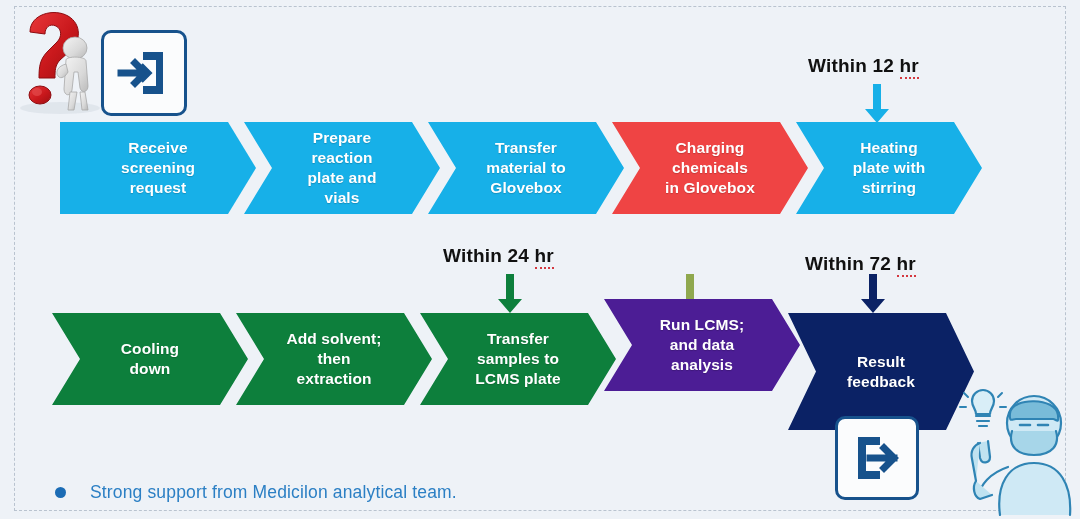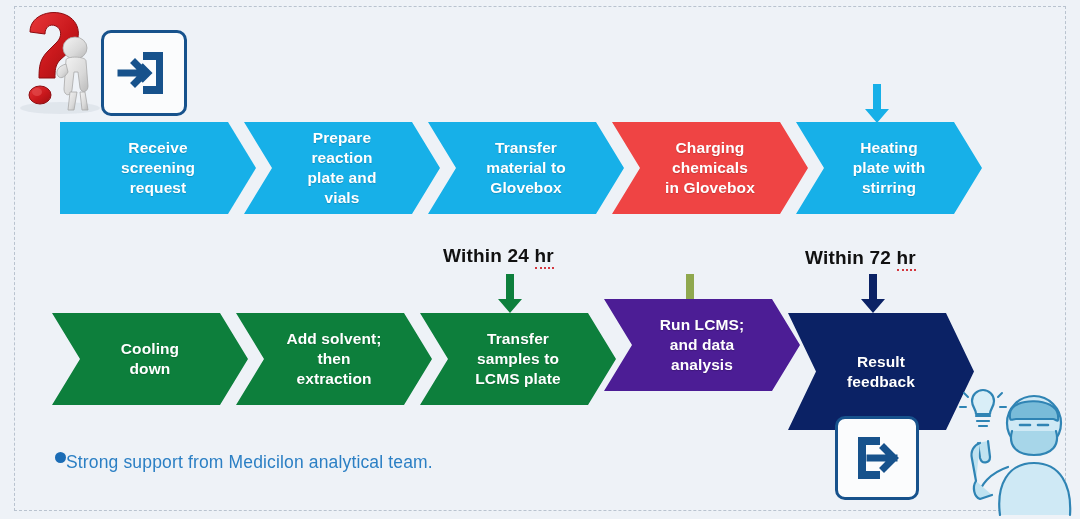--- a/index.html
+++ b/index.html
@@ -54,21 +54,21 @@
   }
   .timing .sq{
     border-bottom:2px dotted #d4383f;
     padding-bottom:1px;
   }
   .down-arrow{position:absolute;}
 
   
   .bullet-row{
     position:absolute;
-    display:flex;
+    display:flex;align-items:center;gap:24px;margin-top:30px;
   }
   .bullet-dot{
     width:11px;height:11px;border-radius:50%;
     background:#1b6cb5;flex:none;
   }
   .bullet-text{
     font-size:17.5px;
     color:#2b7fc4;
     letter-spacing:0.15px;
   }
@@ -118,20 +118,23 @@
   </div>
 
   <div class="login-box" style="left:101px;top:30px;width:86px;height:86px;">
     <svg width="58" height="58" viewBox="0 0 58 58">
       <path d="M28 8 H48 V50 H28 V42 H41 V16 H28 Z" fill="#17528c"></path>
       <path d="M6 29 H30 M30 29 L20 19 M30 29 L20 39" stroke="#17528c" stroke-width="7" fill="none" stroke-linecap="square"></path>
       <path d="M26 21 L34 29 L26 37" stroke="#17528c" stroke-width="5" fill="none"></path>
     </svg>
   </div>
 
+  <div class="timing" style="left:808px;top:55px;">
+    <span>Within 12 </span><span class="sq">hr</span>
+  </div>
   <div class="down-arrow" style="left:862px;top:84px;">
     <svg width="30" height="40" viewBox="0 0 30 40">
       <path d="M11 0 H19 V25 H27 L15 39 L3 25 H11 Z" fill="#17b0e8"></path>
     </svg>
   </div>
 
   <div class="chev flatstart" style="left:60px;top:122px;width:196px;height:92px;background:#17b0e8;">
     <span>Receive<br>screening<br>request</span>
   </div>
 
@@ -159,21 +162,21 @@
       <path d="M11 0 H19 V25 H27 L15 39 L3 25 H11 Z" fill="#0d7f3c"></path>
     </svg>
   </div>
 
   <div class="down-arrow" style="left:675px;top:274px;">
     <svg width="30" height="40" viewBox="0 0 30 40">
       <path d="M11 0 H19 V25 H27 L15 39 L3 25 H11 Z" fill="#8fa84e"></path>
     </svg>
   </div>
 
-  <div class="timing" style="left:805px;top:247px;">
+  <div class="timing" style="left:805px;top:253px;">
     <span>Within 72 </span><span class="sq">hr</span>
   </div>
   <div class="down-arrow" style="left:858px;top:274px;">
     <svg width="30" height="40" viewBox="0 0 30 40">
       <path d="M11 0 H19 V25 H27 L15 39 L3 25 H11 Z" fill="#0b2265"></path>
     </svg>
   </div>
 
   <div class="chev notch" style="left:52px;top:313px;width:196px;height:92px;background:#0d7f3c;">
     <span>Cooling<br>down</span>

